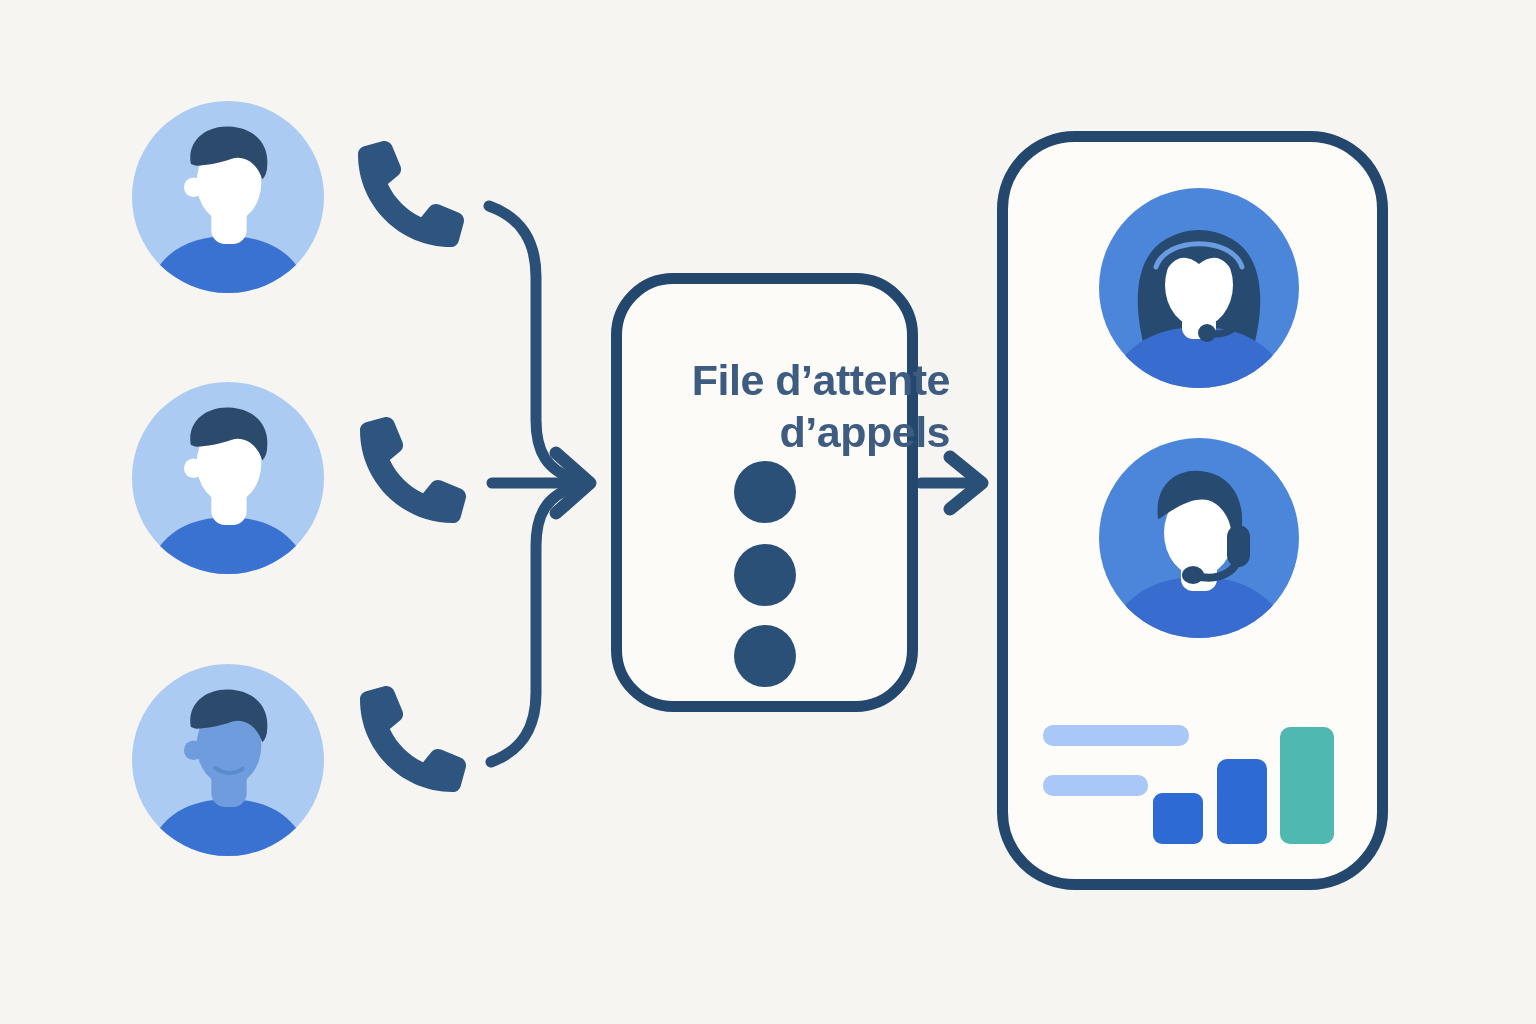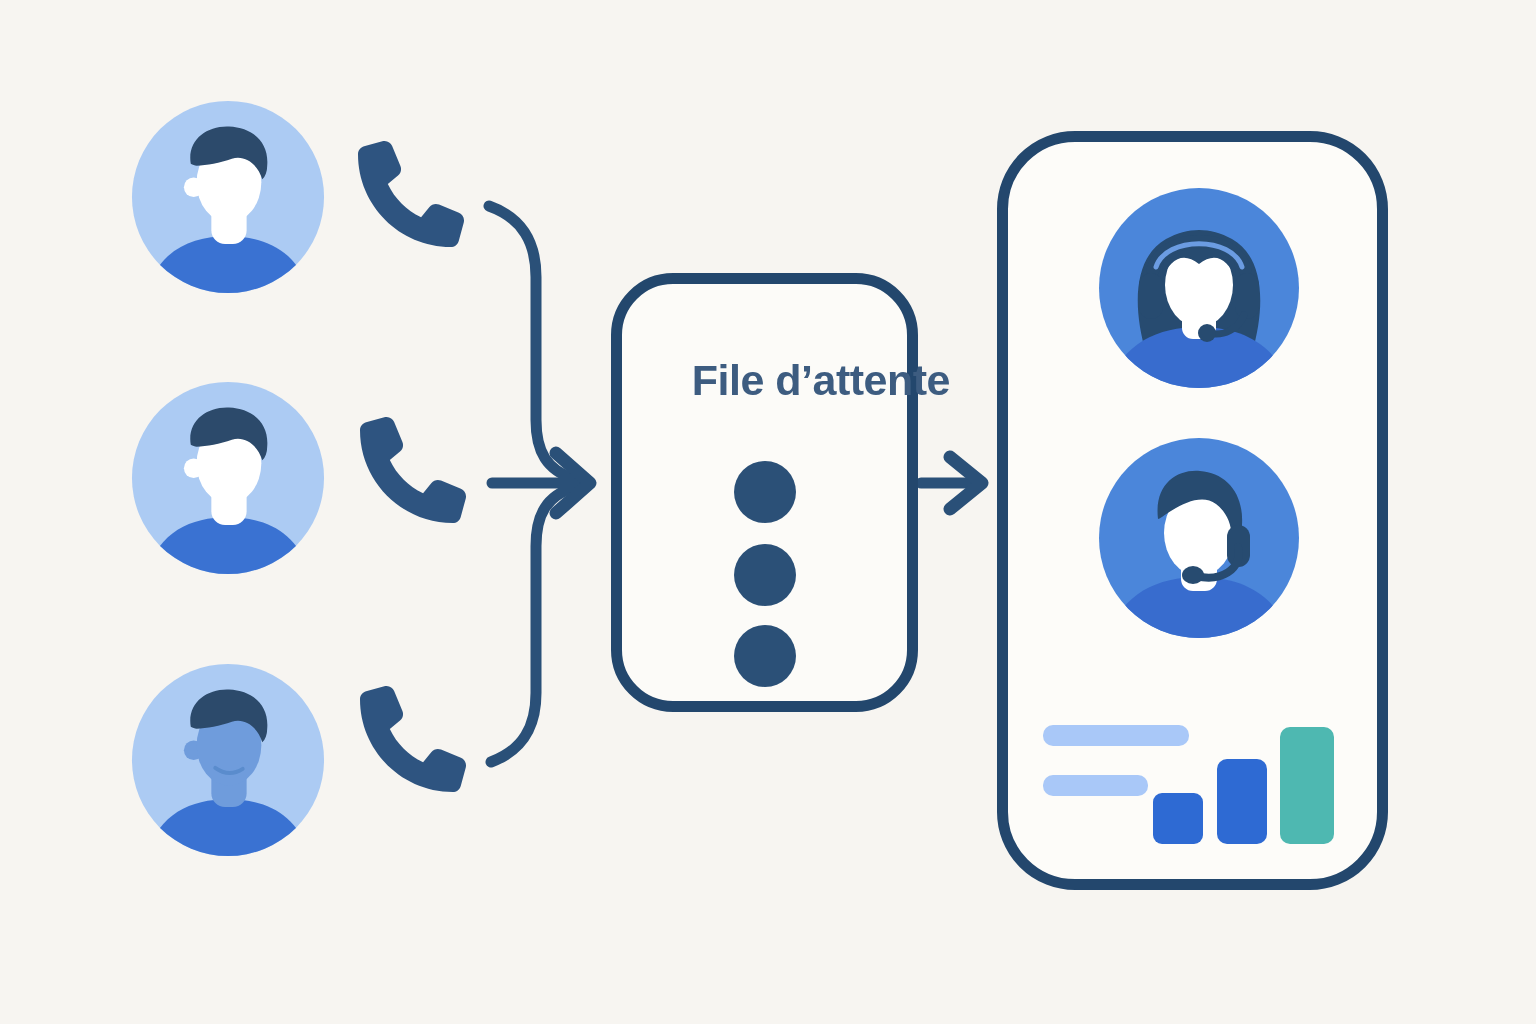--- a/index.html
+++ b/index.html
@@ -103,20 +103,21 @@
   <svg class="abs" style="left:360px;top:417px" width="106" height="106" viewBox="0 0 512 512">
     <path fill="#2e5480" d="M164.9 24.6c-7.7-18.6-28-28.5-47.4-23.2l-88 24C12.1 30.2 0 46 0 64C0 311.4 200.6 512 448 512c18 0 33.8-12.1 38.6-29.5l24-88c5.3-19.4-4.6-39.7-23.2-47.4l-96-40c-16.3-6.8-35.2-2.1-46.3 11.6L304.7 368C234.3 334.7 177.3 277.7 144 207.3L193.3 167c13.7-11.2 18.4-30 11.6-46.3l-40-96z"></path>
   </svg>
   <svg class="abs" style="left:360px;top:686px" width="106" height="106" viewBox="0 0 512 512">
     <path fill="#2e5480" d="M164.9 24.6c-7.7-18.6-28-28.5-47.4-23.2l-88 24C12.1 30.2 0 46 0 64C0 311.4 200.6 512 448 512c18 0 33.8-12.1 38.6-29.5l24-88c5.3-19.4-4.6-39.7-23.2-47.4l-96-40c-16.3-6.8-35.2-2.1-46.3 11.6L304.7 368C234.3 334.7 177.3 277.7 144 207.3L193.3 167c13.7-11.2 18.4-30 11.6-46.3l-40-96z"></path>
   </svg>
 
   <div class="abs queue-box"></div>
   <div class="abs queue-label">
     <span>File d’attente</span>
+    <span>d’appels</span>
   </div>
   <div class="abs dot" style="top:461px"></div>
   <div class="abs dot" style="top:544px"></div>
   <div class="abs dot" style="top:625px"></div>
 
   <div class="abs phone-panel"></div>
 
   <svg class="abs avatar" style="left:1096px;top:185px" width="206" height="206" viewBox="0 0 206 206">
     <defs>
         <clipPath id="ag1">

